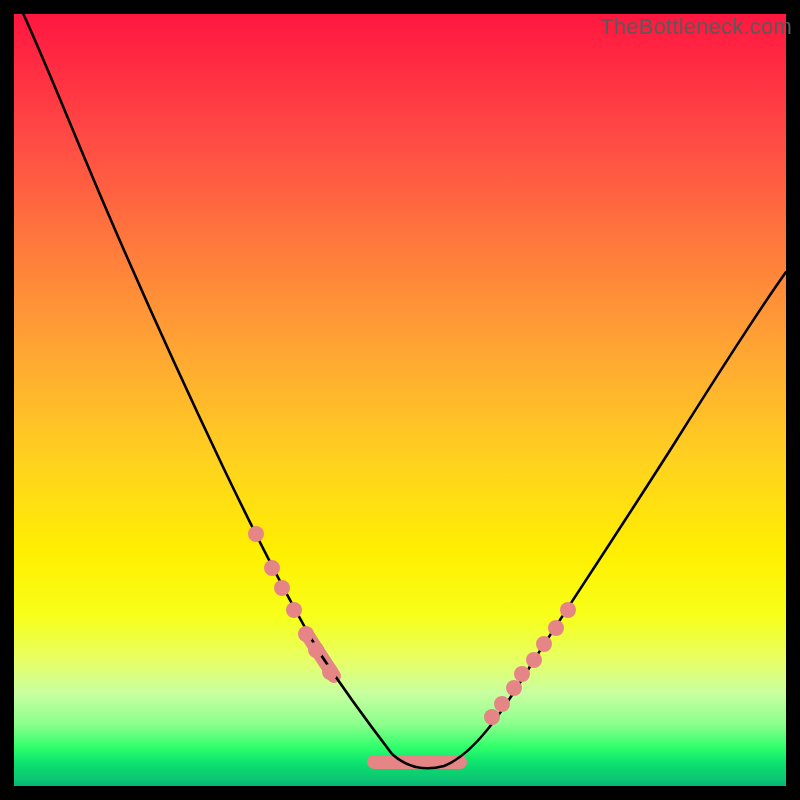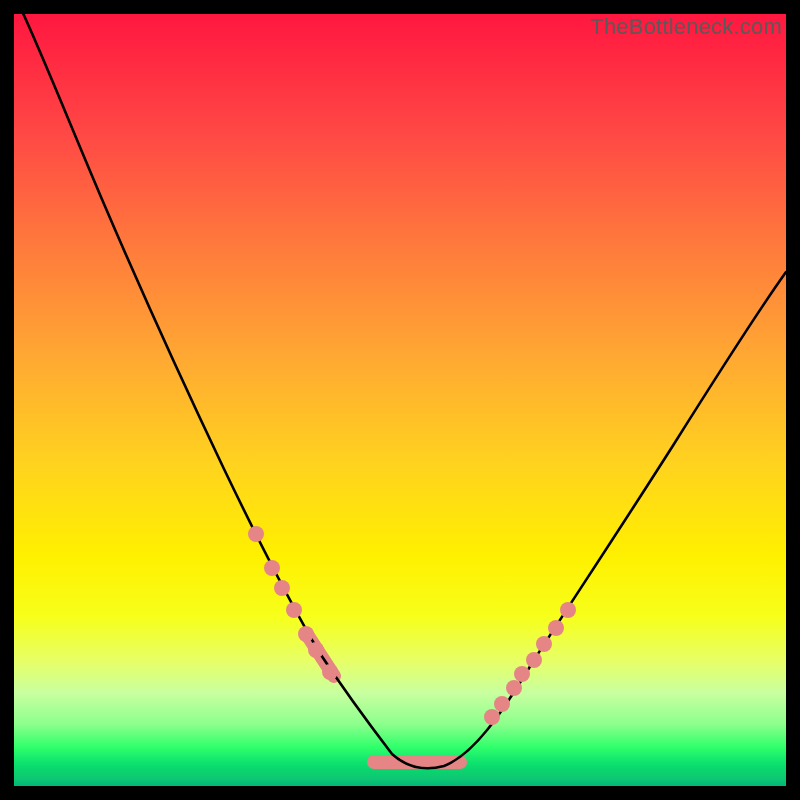--- a/index.html
+++ b/index.html
@@ -42,21 +42,21 @@
       #2fff6b 95%,
       #0de26e 97%,
       #0ad46e 98%,
       #0ec874 99%,
       #00b877 100%
     );
   }
   .attribution {
     position: absolute;
     top: 14px;
-    right: 18px;
+    right: 8px;
     color: #5a5a5a;
     font-size: 22px;
     font-weight: 500;
     letter-spacing: 0.2px;
     user-select: none;
   }
   svg.curve {
     position: absolute;
     left: 0;
     top: 0;

